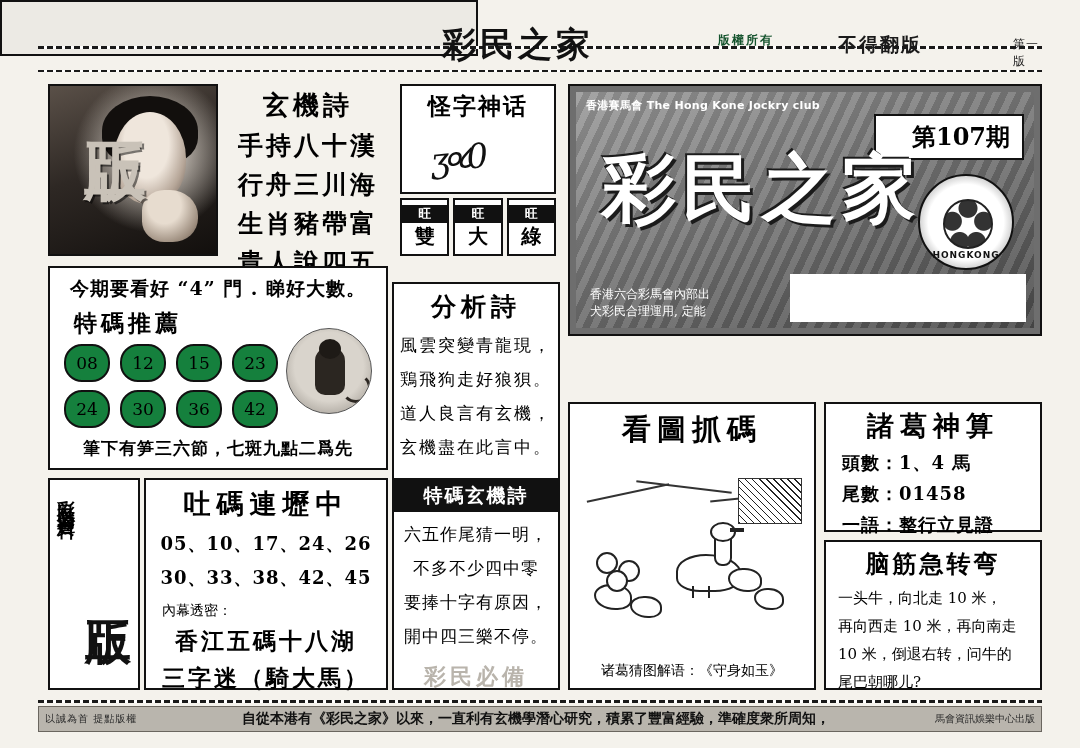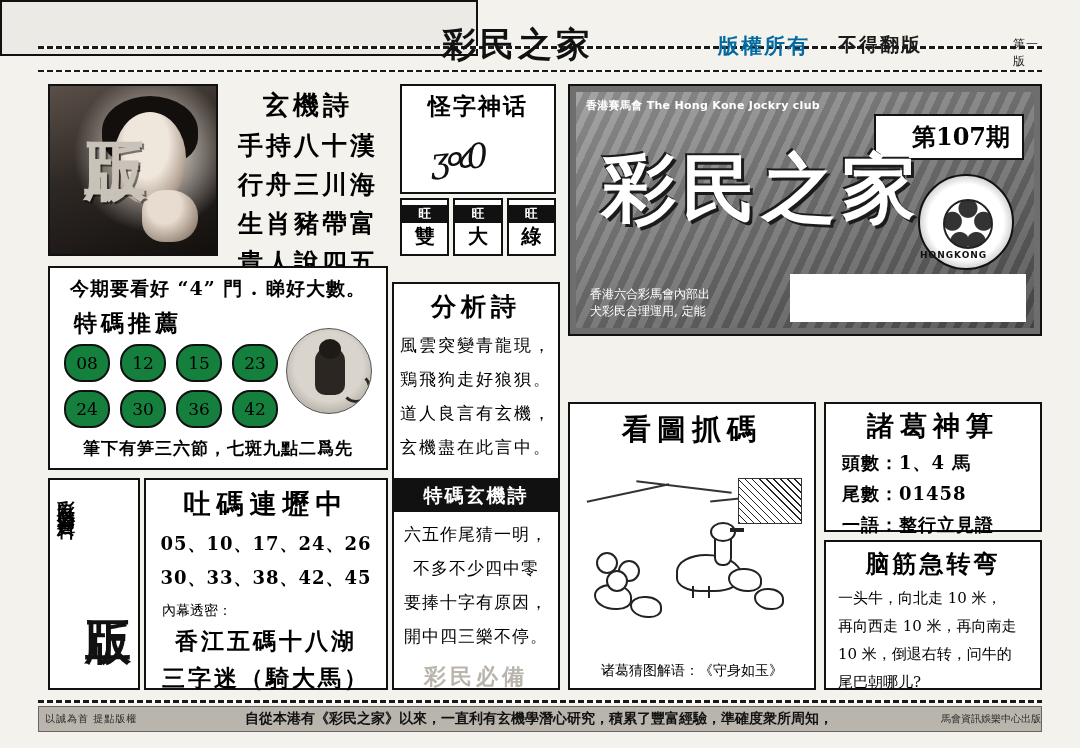--- a/index.html
+++ b/index.html
@@ -18,21 +18,21 @@
     position:absolute;left:38px;top:26px;width:1004px;height:48px;
   }
   .mast-title{
     position:absolute;left:404px;top:-4px;
     font-family:"DejaVu Serif","Liberation Serif",serif;
     font-weight:bold;font-size:34px;letter-spacing:4px;color:#111;
   }
   .mast-copy{
     position:absolute;left:680px;top:6px;
     font-family:"DejaVu Serif","Liberation Serif",serif;
-    font-size:21px;font-weight:bold;color:#0369a1;letter-spacing:2px;
+    font-size:12px;font-weight:bold;color:#14532d;letter-spacing:2px;
   }
   .mast-copy2{
     position:absolute;left:800px;top:6px;
     font-family:"DejaVu Serif","Liberation Serif",serif;
     font-size:19px;font-weight:bold;color:#1a1a1a;letter-spacing:2px;
   }
   .mast-edition{
     position:absolute;left:975px;top:10px;
     font-size:12px;color:#222;letter-spacing:1px;
   }
@@ -139,21 +139,21 @@
   .bauhinia .flower{
     position:absolute;left:50%;top:50%;width:46px;height:46px;margin:-23px 0 0 -23px;
     background:
       radial-gradient(circle at 50% 16%, #333 0 9px, rgba(0,0,0,0) 10px),
       radial-gradient(circle at 84% 44%, #333 0 9px, rgba(0,0,0,0) 10px),
       radial-gradient(circle at 68% 88%, #333 0 9px, rgba(0,0,0,0) 10px),
       radial-gradient(circle at 16% 44%, #333 0 9px, rgba(0,0,0,0) 10px),
       radial-gradient(circle at 32% 88%, #333 0 9px, rgba(0,0,0,0) 10px);
   }
   .bauhinia .hk{
-    position:absolute;left:0;right:0;bottom:8px;font-size:9px;font-weight:bold;color:#111;letter-spacing:1px;
+    position:absolute;left:0;right:0;bottom:8px;text-align:center;font-size:9px;font-weight:bold;color:#111;letter-spacing:1px;
   }
   .bantext{
     position:absolute;left:14px;bottom:8px;color:#fff;font-size:12px;line-height:17px;
     font-family:"DejaVu Serif",serif;
   }
   .whitepatch{
     position:absolute;right:8px;bottom:6px;width:236px;height:48px;background:#fff;
   }
 
   
@@ -306,21 +306,21 @@
     background:#b9b5ad;border:1px solid #6a665f;box-sizing:border-box;
     display:flex;align-items:center;
   }
   .foot-left{
     font-size:10px;color:#2b2b2b;padding-left:6px;letter-spacing:1px;
     font-family:"DejaVu Serif",serif;
   }
   .foot-mid{
     flex:1;text-align:center;font-family:"DejaVu Serif",serif;font-size:14px;font-weight:bold;color:#111;
   }
-  .foot-right{font-size:10px;color:#2b2b2b;font-family:Liberation Serif, serif;}
+  .foot-right{font-size:10px;color:#2b2b2b;padding-right:6px;font-family:Liberation Serif, serif;}
 </style>
 </head>
 <body>
 
 <div class="page">
 
   <div class="rule top"></div>
   <div class="masthead">
     <div class="mast-title">彩民之家</div>
     <div class="mast-copy">版權所有</div>

